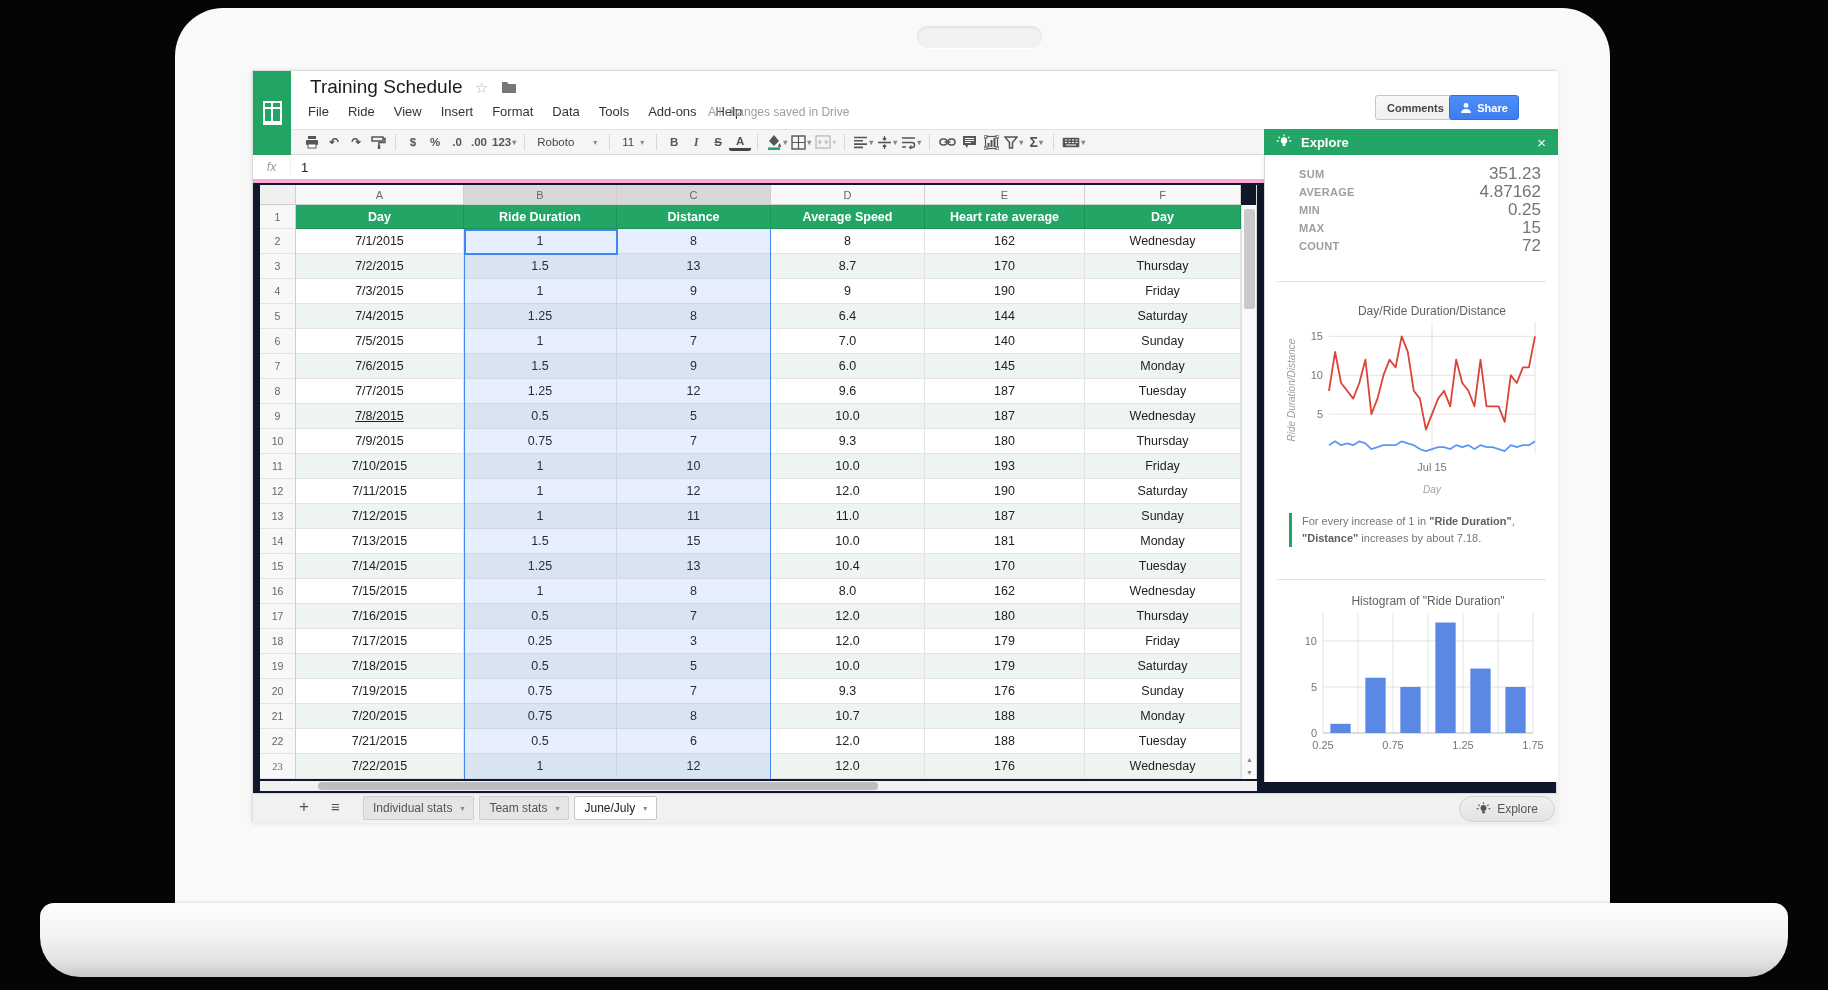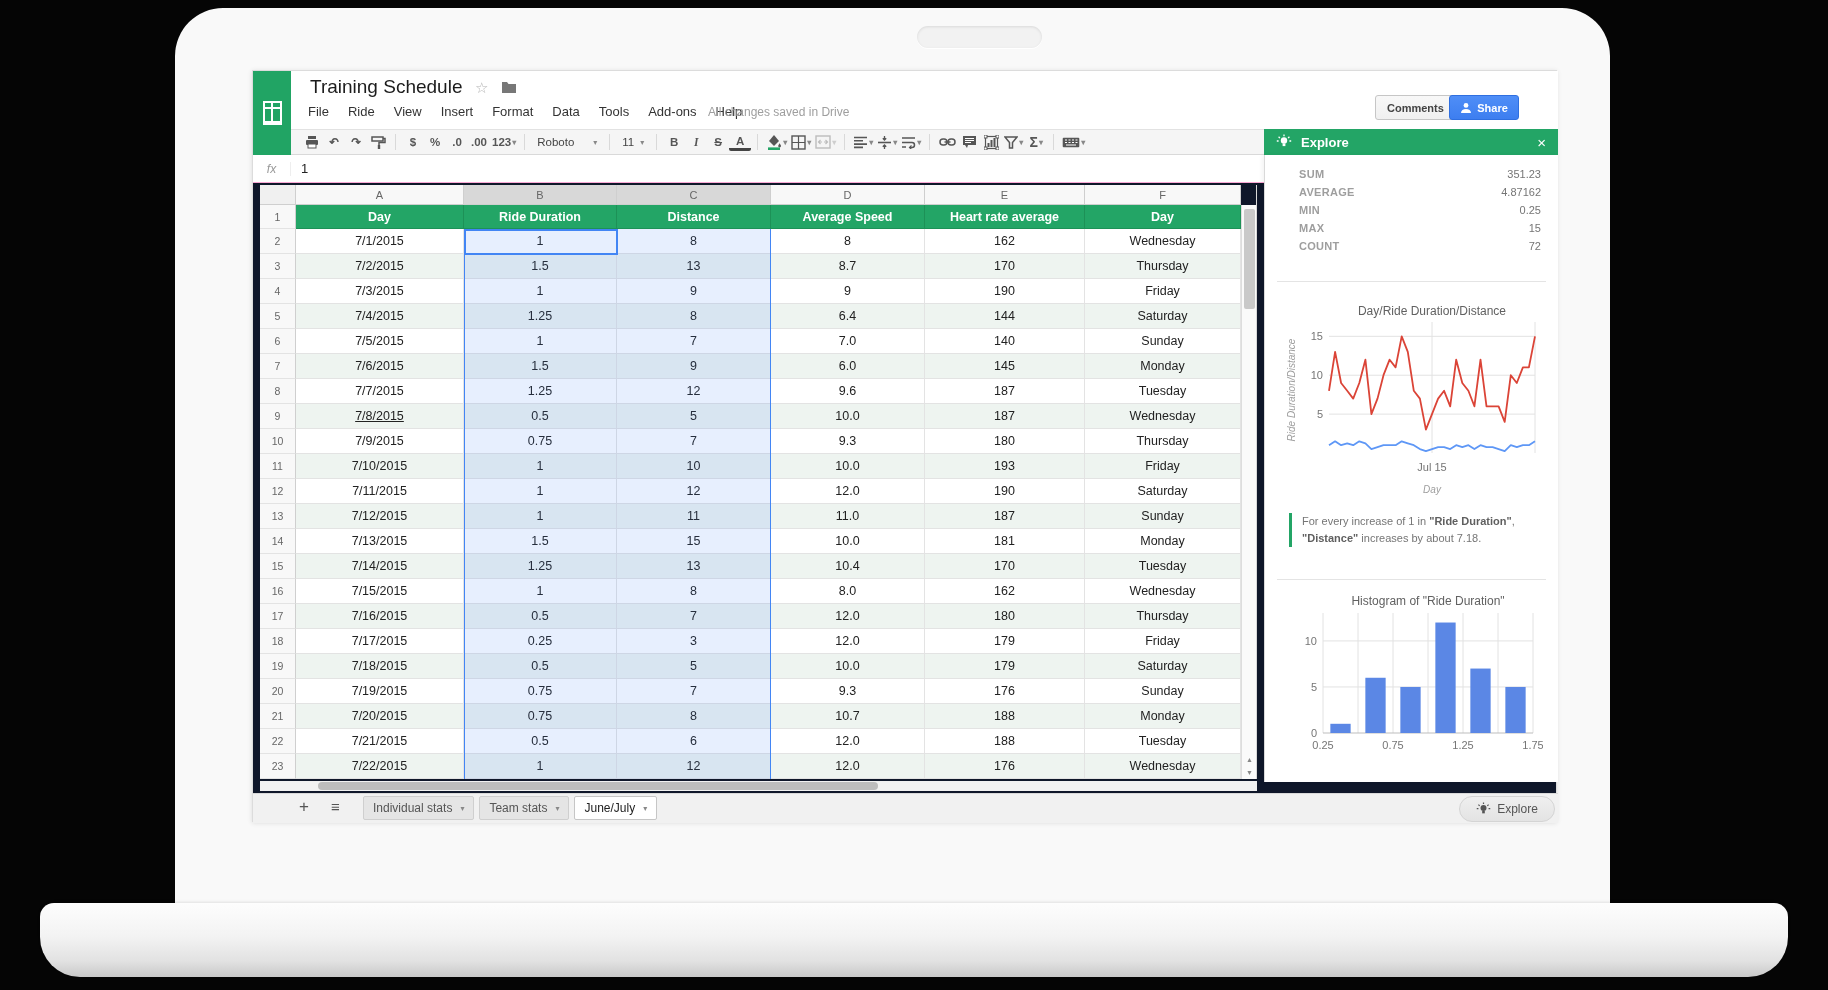--- a/index.html
+++ b/index.html
@@ -58,21 +58,21 @@
   .disabled { opacity:0.35; }
 
   
   .explore-header { position:absolute; left:1011px; top:58px; width:294px; height:26px; background:#23a566;
           display:flex; align-items:center; padding:0 12px; z-index:3; cursor:pointer; }
   .explore-header .ttl { color:#fff; font-size:13px; font-weight:bold; margin-left:9px; }
   .explore-header .x { margin-left:auto; color:#fff; font-size:15px; cursor:pointer; }
 
   
   .formulabar { position:absolute; left:0; top:84px; width:1011px; height:28px; background:#fff;
-                border-bottom:1px solid #f9a8d4; display:flex; align-items:center; }
+                border-bottom:4px solid #f9a8d4; display:flex; align-items:center; }
   .fx { width:38px; text-align:center; font-style:italic; font-size:12px; color:#999;
         border-right:1px solid #eee; }
   .fval { padding-left:10px; font-size:13px; color:#222; flex:1; cursor:text; }
 
   
   .grid { position:absolute; left:7px; top:114px; width:997px; height:594px; overflow:hidden;
           border-right:1px solid #d9d9d9; }
   .gr-row { display:flex; }
   .ch { height:20px; background:#f8f8f8; border-right:1px solid #cfcfcf; border-bottom:1px solid #cfcfcf;
         font-size:11px; color:#666; display:flex; align-items:center; justify-content:center; cursor:pointer; }
@@ -98,21 +98,21 @@
             display:flex; align-items:center; justify-content:center; cursor:pointer; }
   .hscroll { position:absolute; left:7px; top:710px; width:997px; height:10px; background:#f1f1f1; }
   .hthumb { position:absolute; left:58px; top:1px; width:560px; height:8px; background:#bdbdbd; border-radius:4px; cursor:pointer; }
 
   
   .explore-panel { position:absolute; left:1011px; top:84px; width:294px; height:627px; background:#fff;
                    border-left:1px solid #d9d9d9; box-shadow:-2px 0 4px rgba(0,0,0,0.05); z-index:3; }
   .stats { position:absolute; left:34px; right:17px; top:10px; }
   .stat-row { display:flex; justify-content:space-between; height:18px; align-items:center; }
   .stat-row .lb { font-size:11px; font-weight:bold; letter-spacing:0.3px; color:#9e9e9e; }
-  .stat-row .vl { font-size:11px; color:#757575; }
+  .stat-row .vl { font-size:17px; color:#757575; }
   .pdiv { position:absolute; left:12px; right:12px; height:1px; background:#e4e4e4; }
   .d1 { top:126px; } .d2 { top:424px; }
   .linechart { position:absolute; left:18px; top:146px; width:260px; height:200px; cursor:pointer; }
   .histchart { position:absolute; left:18px; top:436px; width:260px; height:170px; cursor:pointer; }
   .insight { position:absolute; left:24px; top:358px; width:248px; border-left:3px solid #23a566;
              padding-left:10px; font-size:11px; color:#757575; line-height:1.55; }
   .insight b { color:#5f5f5f; }
 
   
   .tabbar { position:absolute; left:0; top:722px; width:1305px; height:30px; background:#f1f1f1;
@@ -524,21 +524,21 @@
           <div class="gr-row ">
             <div class="gut" style="width: 36px;">22</div>
             <div class="cell" style="width: 168px;">7/21/2015</div>
             <div class="cell" style="width: 153px;">0.5</div>
             <div class="cell" style="width: 154px;">6</div>
             <div class="cell" style="width: 154px;">12.0</div>
             <div class="cell" style="width: 160px;">188</div>
             <div class="cell" style="width: 156px;">Tuesday</div>
           </div>
           <div class="gr-row banded">
-            <div class="gut" style="width: 36px;">23</div>
+            <div class="gut" style="width: 36px; font-family: Liberation Serif, serif;">23</div>
             <div class="cell" style="width: 168px;">7/22/2015</div>
             <div class="cell" style="width: 153px;">1</div>
             <div class="cell" style="width: 154px;">12</div>
             <div class="cell" style="width: 154px;">12.0</div>
             <div class="cell" style="width: 160px;">176</div>
             <div class="cell" style="width: 156px;">Wednesday</div>
           </div>
         <div class="sel-overlay"></div>
         <div class="active-cell"></div>
         <div class="vscroll">

